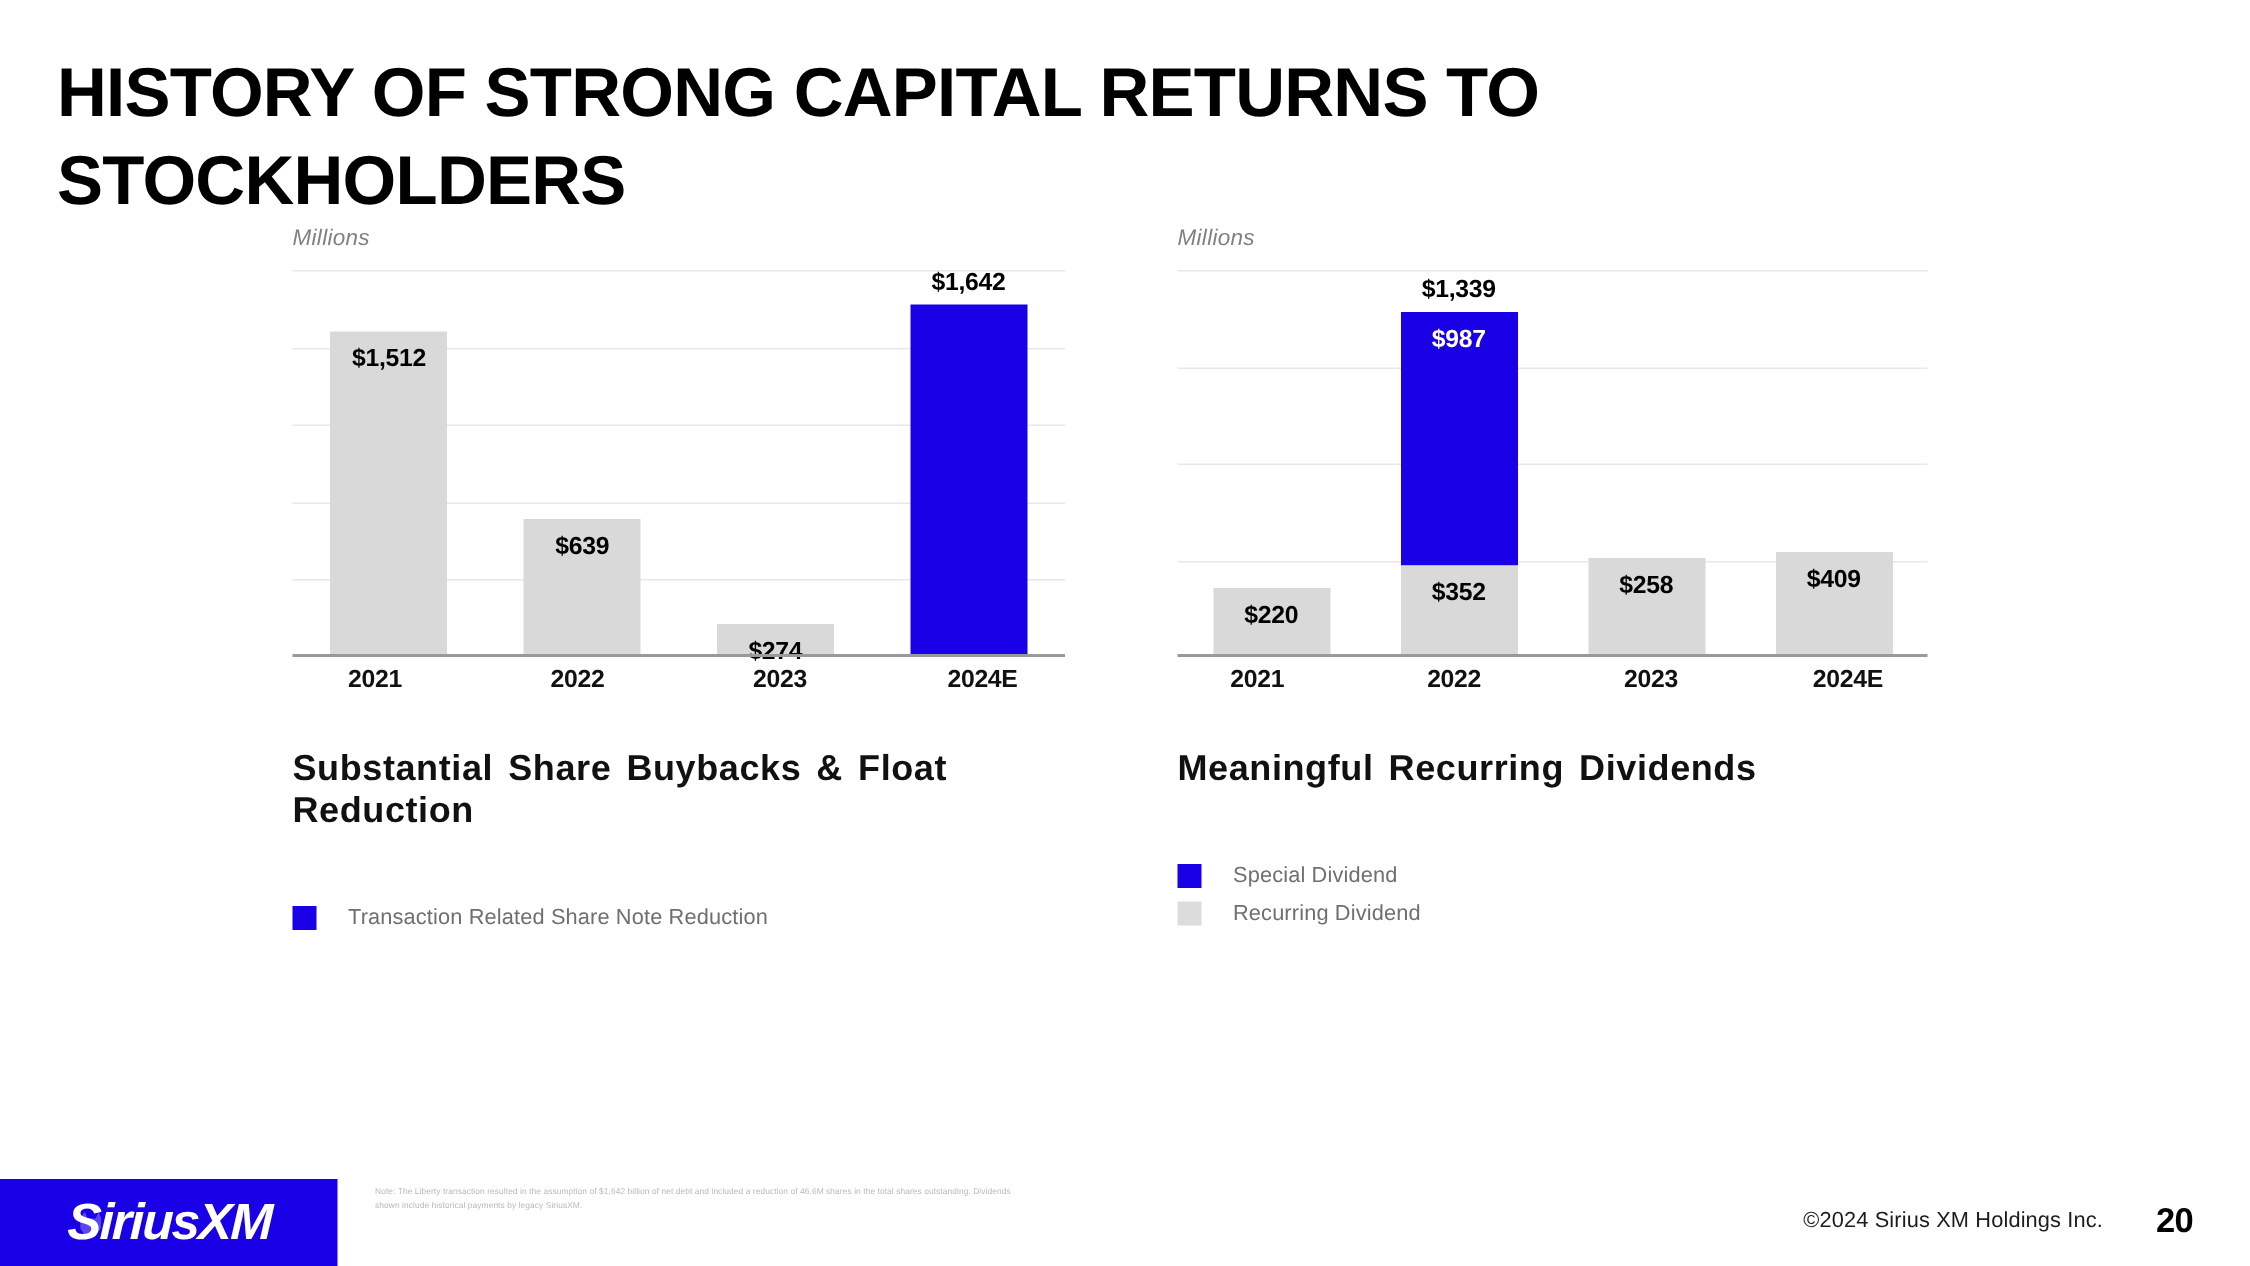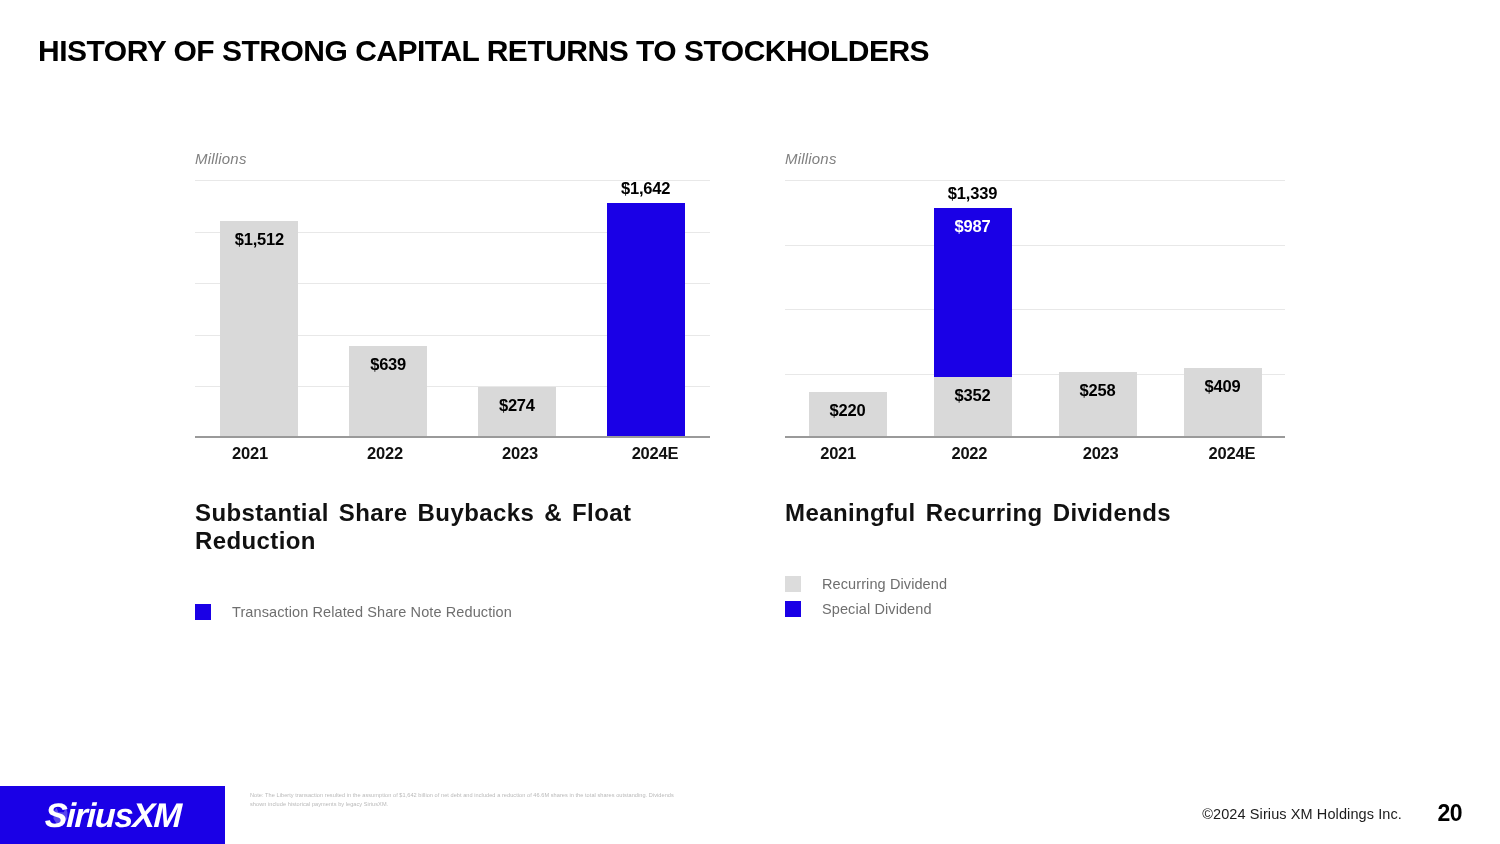--- a/index.html
+++ b/index.html
@@ -19,21 +19,21 @@
     height: 844px;
     background: #ffffff;
   }
 
   
   .slide-title {
     position: absolute;
     left: 38px;
     top: 32px;
     width: 1100px;
-    font-size: 30px;
+    font-size: 46px;
     font-weight: 700;
     line-height: 1.28;
     letter-spacing: -0.5px;
     color: #000000;
     text-transform: uppercase;
     font-stretch: condensed;
   }
 
   
   .panel {
@@ -277,21 +277,21 @@
           </div>
           <div class="bar-slot">
             <div class="bar-stack">
               <div class="bar-seg gray" style="height: 91.59px;">
                 <span class="seg-label on-gray">$639</span>
               </div>
             </div>
           </div>
           <div class="bar-slot">
             <div class="bar-stack">
-              <div class="bar-seg gray" style="height: 51px;">
+              <div class="bar-seg gray" style="height: 22px;">
                 <span class="seg-label on-gray">$274</span>
               </div>
             </div>
           </div>
           <div class="bar-slot">
             <div class="bar-stack">
               <div class="bar-seg blue" style="height: 235.353px;"></div>
               <span class="total-label">$1,642</span>
             </div>
           </div>
@@ -367,26 +367,26 @@
         <div class="xtick">2021</div>
         <div class="xtick">2022</div>
         <div class="xtick">2023</div>
         <div class="xtick">2024E</div>
       </div>
 
     <div class="chart-caption">Meaningful Recurring Dividends</div>
 
     <div class="legend" id="legend-1">
         <div class="legend-row">
+          <span class="legend-swatch blue"></span>
+          <span class="legend-text">Special Dividend</span>
+        </div>
+        <div class="legend-row">
           <span class="legend-swatch gray"></span>
           <span class="legend-text">Recurring Dividend</span>
-        </div>
-        <div class="legend-row">
-          <span class="legend-swatch blue"></span>
-          <span class="legend-text">Special Dividend</span>
         </div>
       </div>
   </div>
 
   <div class="footnote">Note: The Liberty transaction resulted in the assumption of $1,642 billion of net debt and included a reduction of 46.6M shares in the total shares outstanding. Dividends shown include historical payments by legacy SiriusXM.</div>
 
   <div class="logo-block">
     <div class="logo-wordmark">
       <svg class="logo-dog" viewBox="0 0 24 24">
         <path d="M5 7 L8 3 L10 8 L16 8 L18 3 L20 8 L20 15 L16 21 L9 21 L5 15 Z" fill="#ffffff" opacity="0.5"></path>

